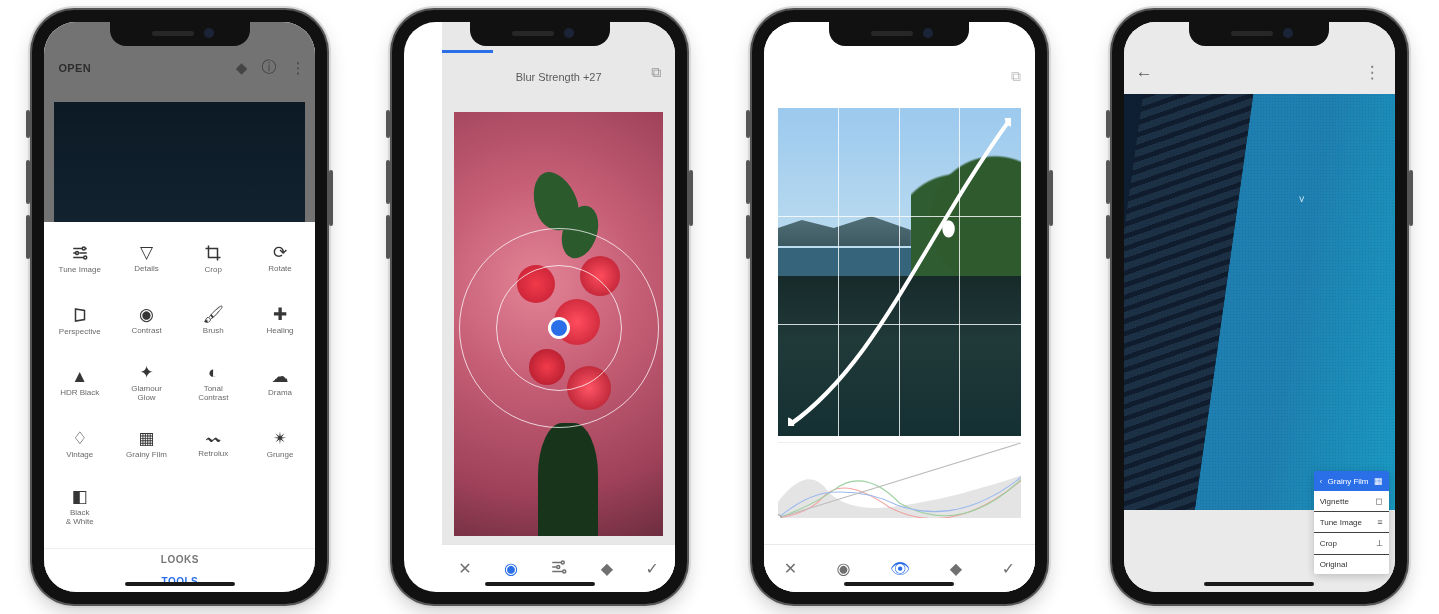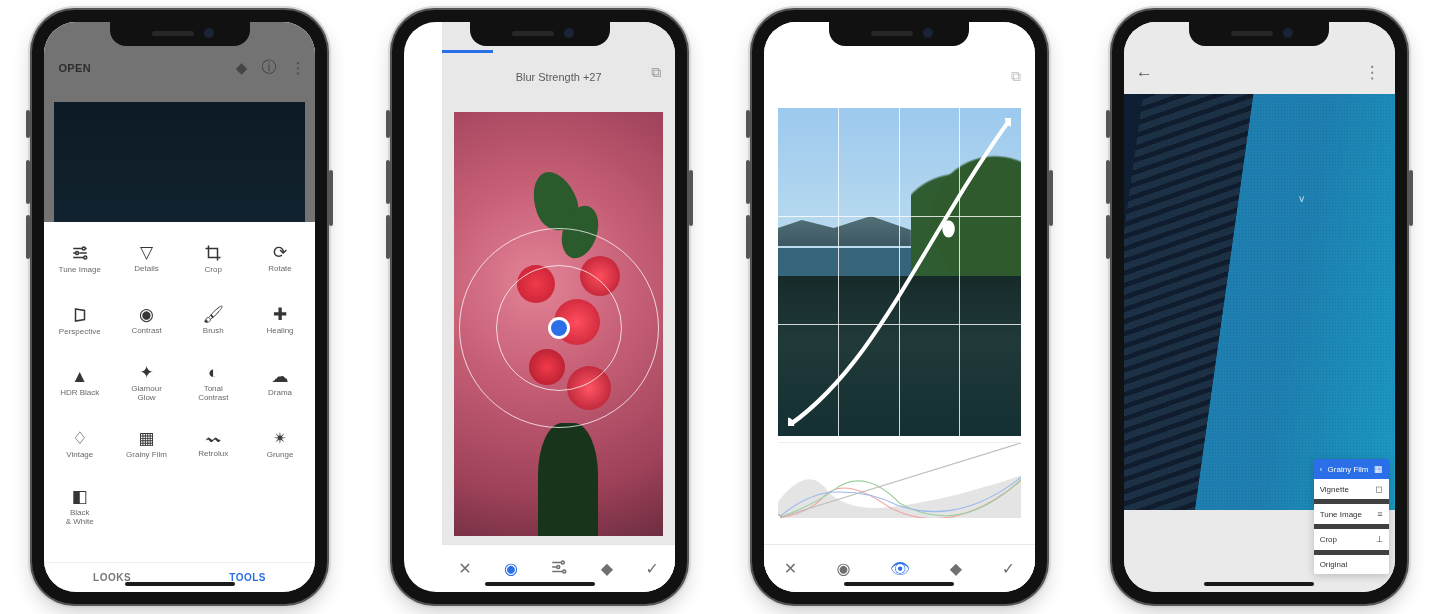--- a/index.html
+++ b/index.html
@@ -86,21 +86,21 @@
     grid-auto-rows: 62px;
     padding: 6px 2px; gap:0;
   }
   .tool {
     display:flex; flex-direction:column; align-items:center; justify-content:center;
     gap:4px; color:#4a4a4a;
   }
   .tool .ti { font-size:17px; color:#363636; line-height:1; }
   .tool .tl { font-size:8px; color:#6a6a6a; text-align:center; line-height:1.05; white-space:pre-line;}
   .p1-tabs {
-    height:30px; display:flex; border-top:1px solid #eee;
+    height:44px; display:flex; border-top:1px solid #eee;flex-direction:column;
   }
   .p1-tab { flex:1; display:flex; align-items:center; justify-content:center;
     font-size:10px; font-weight:700; letter-spacing:.5px; color:#777;}
   .p1-tab.active { color:#2a6fe8; }
 
   
   .ico-svg { width:18px; height:18px; display:block;}
 
   
   .p2-bg { position:absolute; inset:0; background:#e8e8e8;margin-left:38px;}
@@ -201,21 +201,21 @@
   .p4-bird{ position:absolute; right:90px; top:100px; color:#d8f2fb; font-size:10px;}
   .p4-noise{ position:absolute; inset:0; opacity:.1;
     background:radial-gradient(#000 .4px, transparent .4px); background-size:3px 3px;}
   .stack {
     position:absolute; right:6px; bottom:18px; width:75px;
     border-radius:2px; overflow:hidden; box-shadow:0 2px 8px rgba(0,0,0,.2);
     font-size:8px;
   }
   .stack-hd { background:#2a6fe8; color:#fff; padding:5px 6px; display:flex; justify-content:space-between; align-items:center;}
   .stack-hd .caret{ font-size:7px;}
-  .stack-it { background:#fff; padding:5px 6px; border-bottom:5px solid #404040; display:flex; justify-content:space-between; align-items:center; color:#333;}
+  .stack-it { background:#fff; padding:5px 6px; border-bottom:1px solid #404040; display:flex; justify-content:space-between; align-items:center; color:#333;}
   .stack-it:last-child{ border-bottom:none;}
   .mini-ico { font-size:9px; color:#555;}
 </style>
 </head>
 <body>
 
 <div class="phone">
   <div class="side-btn side-l1"></div>
     <div class="side-btn side-l2"></div>
     <div class="side-btn side-l3"></div>

